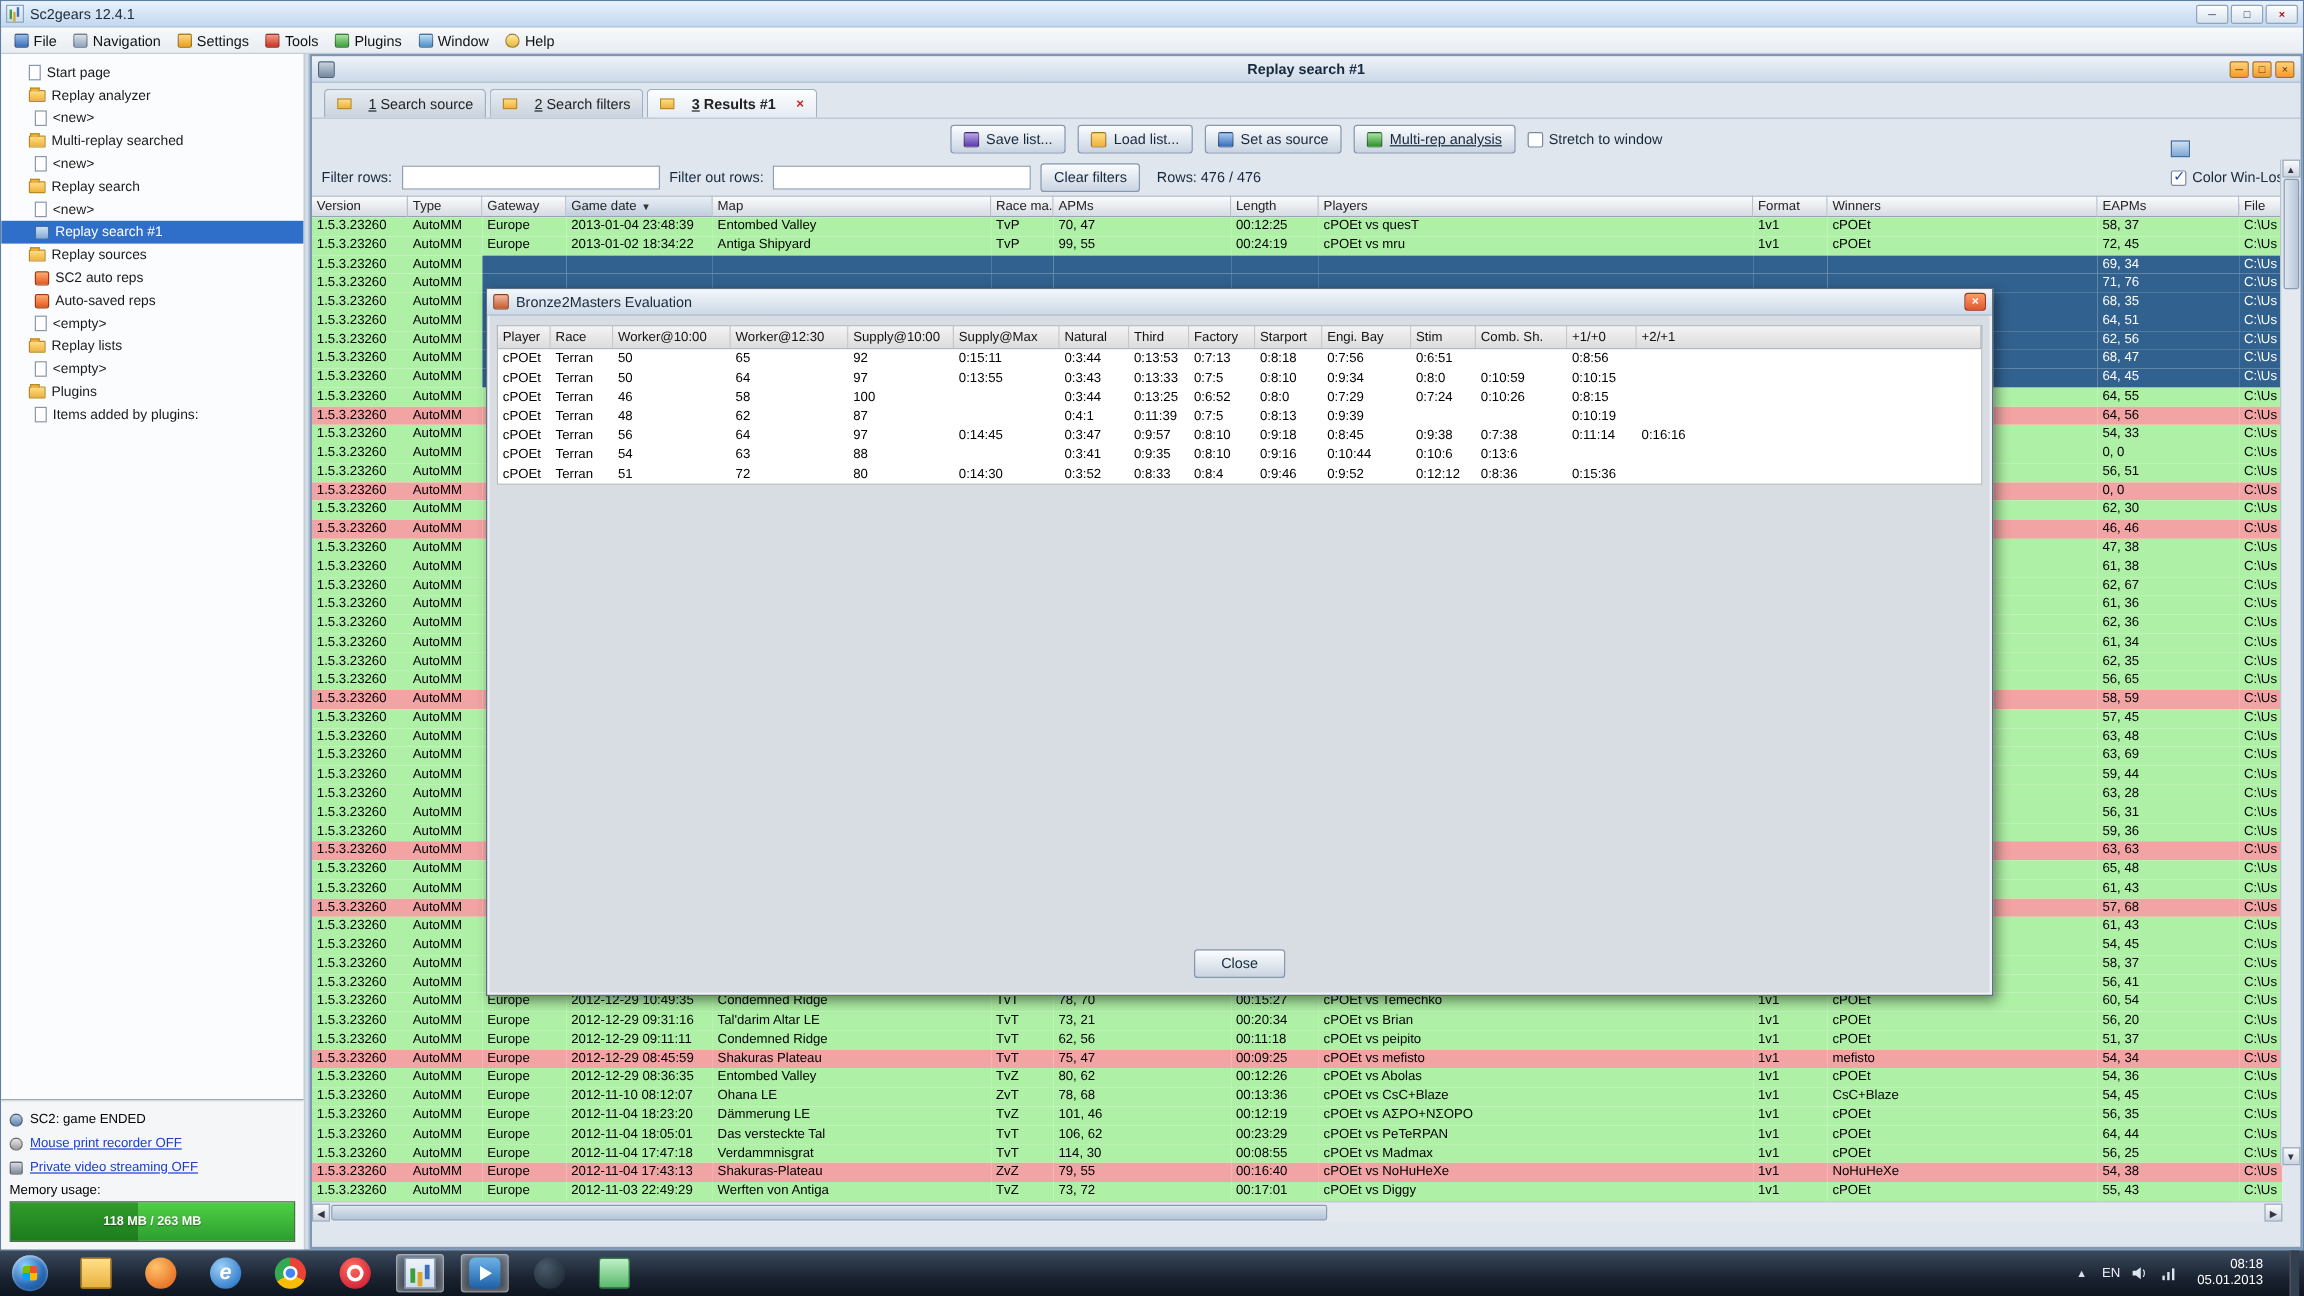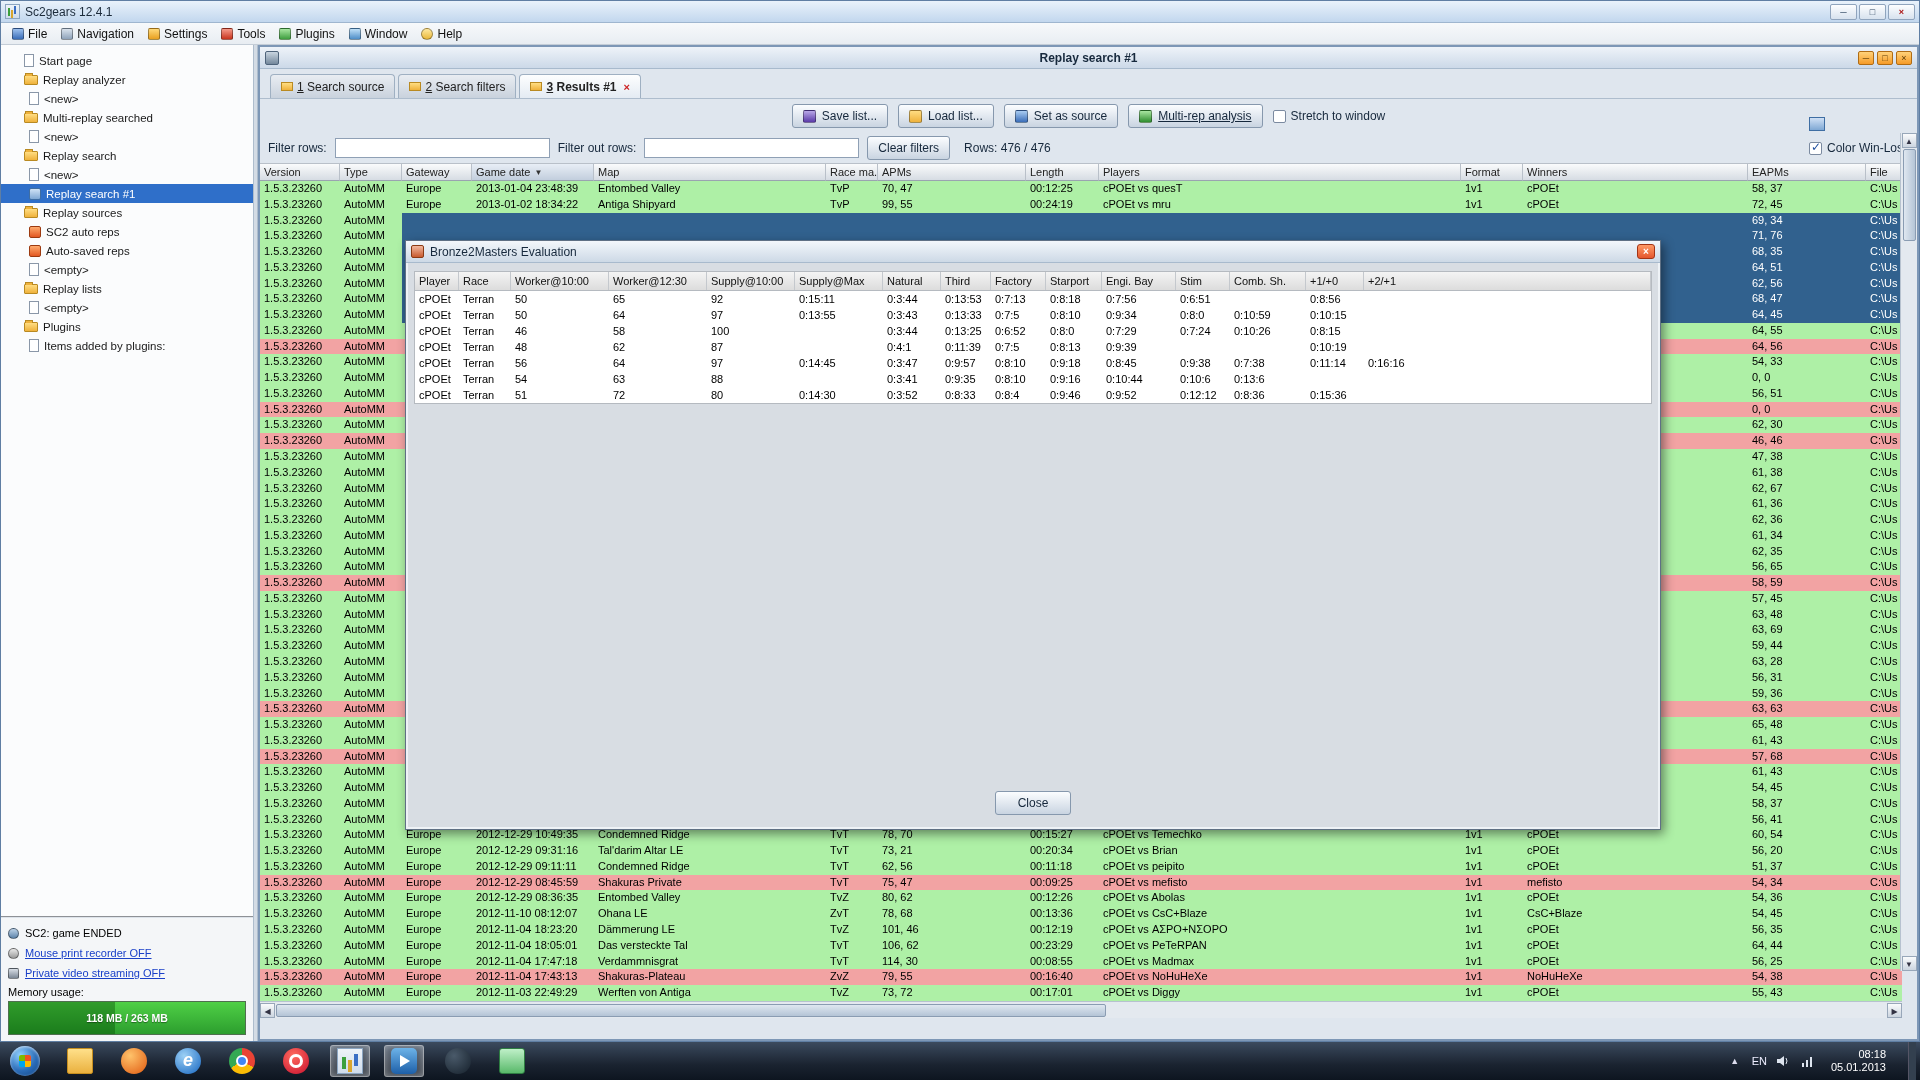--- a/index.html
+++ b/index.html
@@ -58,21 +58,21 @@
 
   
   .main { position:absolute; left:257px; top:0; right:0; bottom:0; background:#dfe6ee; border:2px solid #7d97b6; }
   .frame-titlebar { height:22px; background:linear-gradient(#eef3f9,#ccd9e8); border-bottom:1px solid #a8bacd; display:flex; align-items:center; padding:0 5px; position:relative; }
   .frame-icon { width:14px; height:14px; background:linear-gradient(#c8d4e0,#74889c); border:1px solid #4e637a; border-radius:2px; }
   .frame-title { position:absolute; left:0; right:0; text-align:center; font-size:12px; font-weight:bold; color:#17293d; }
   .frame-controls { margin-left:auto; display:flex; gap:3px; z-index:1; }
   .fbtn { width:16px; height:14px; background:linear-gradient(#ffd27a,#f59b28); border:1px solid #b06c14; border-radius:2px; font-size:9px; line-height:12px; text-align:center; color:#5a3a05; }
 
   .tabbar { height:30px; display:flex; align-items:flex-end; gap:3px; padding:4px 0 0 10px; background:#dfe6ee; border-bottom:1px solid #aebdcd; }
-  .tab { display:flex; align-items:center; gap:4px; height:24px; padding:0 10px; font-size:12px; color:#222; background:linear-gradient(#e9edf2,#c9d2dd); border:1px solid #9fb0c2; border-bottom:none; border-radius:4px 4px 0 0; }
+  .tab { display:flex; align-items:center; gap:14px; height:24px; padding:0 10px; font-size:12px; color:#222; background:linear-gradient(#e9edf2,#c9d2dd); border:1px solid #9fb0c2; border-bottom:none; border-radius:4px 4px 0 0; }
   .tab.active { background:linear-gradient(#fdfefe,#e4ebf3); font-weight:bold; }
   .tab-ic { width:12px; height:9px; background:linear-gradient(#ffdd82,#efb23c); border:1px solid #b98a22; }
   .tab-close { color:#c22; font-weight:bold; font-size:11px; margin-left:3px; }
 
   .toolbar { height:34px; display:flex; align-items:center; justify-content:center; gap:10px; background:#dfe6ee; }
   .nbtn { display:flex; align-items:center; gap:6px; height:24px; padding:0 10px; font-size:12px; color:#16283c; background:linear-gradient(#fbfdff,#c9d4e1); border:1px solid #8698ad; border-radius:3px; }
   .bic { width:13px; height:13px; border-radius:2px; border:1px solid rgba(0,0,0,.35); }
   .bic-save { background:linear-gradient(#b9a8e8,#5a3aa8); }
   .bic-load { background:linear-gradient(#ffdd82,#efb23c); }
   .bic-source { background:linear-gradient(#a9ccf2,#3a6db8); }
@@ -1046,21 +1046,21 @@
                 <div class="tcell c-format">1v1</div>
                 <div class="tcell c-winners">cPOEt</div>
                 <div class="tcell c-eapms">51, 37</div>
                 <div class="tcell c-file">C:\Us</div>
               </div>
               <div class="trow loss">
                 <div class="tcell c-version">1.5.3.23260</div>
                 <div class="tcell c-type">AutoMM</div>
                 <div class="tcell c-gateway">Europe</div>
                 <div class="tcell c-date">2012-12-29 08:45:59</div>
-                <div class="tcell c-map">Shakuras Private</div>
+                <div class="tcell c-map">Shakuras Plateau</div>
                 <div class="tcell c-race">TvT</div>
                 <div class="tcell c-apms">75, 47</div>
                 <div class="tcell c-length">00:09:25</div>
                 <div class="tcell c-players">cPOEt vs mefisto</div>
                 <div class="tcell c-format">1v1</div>
                 <div class="tcell c-winners">mefisto</div>
                 <div class="tcell c-eapms">54, 34</div>
                 <div class="tcell c-file">C:\Us</div>
               </div>
               <div class="trow win">

